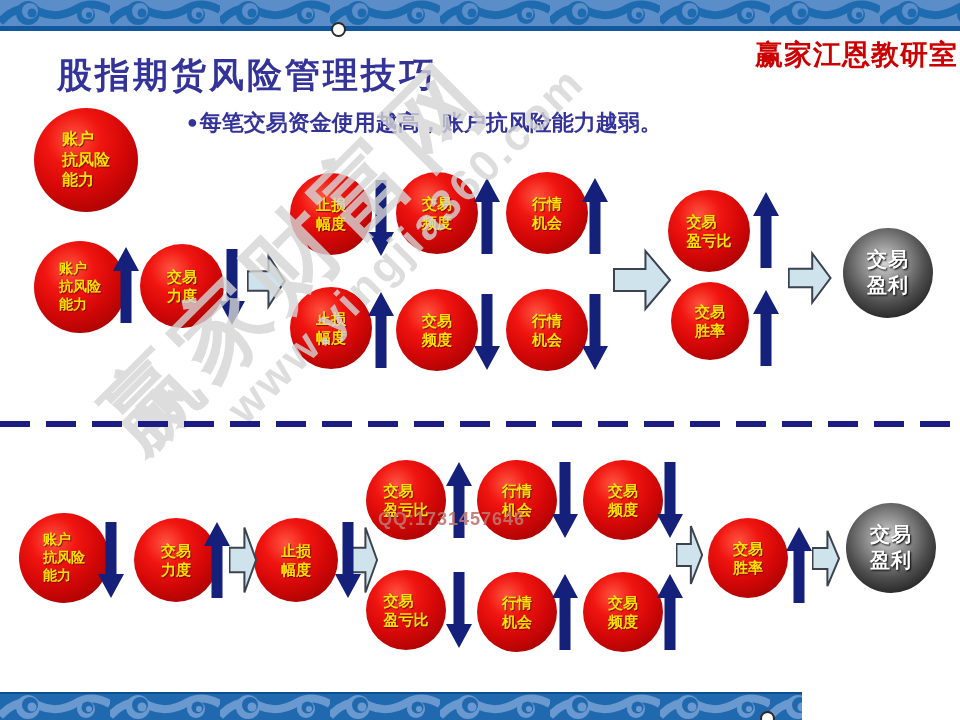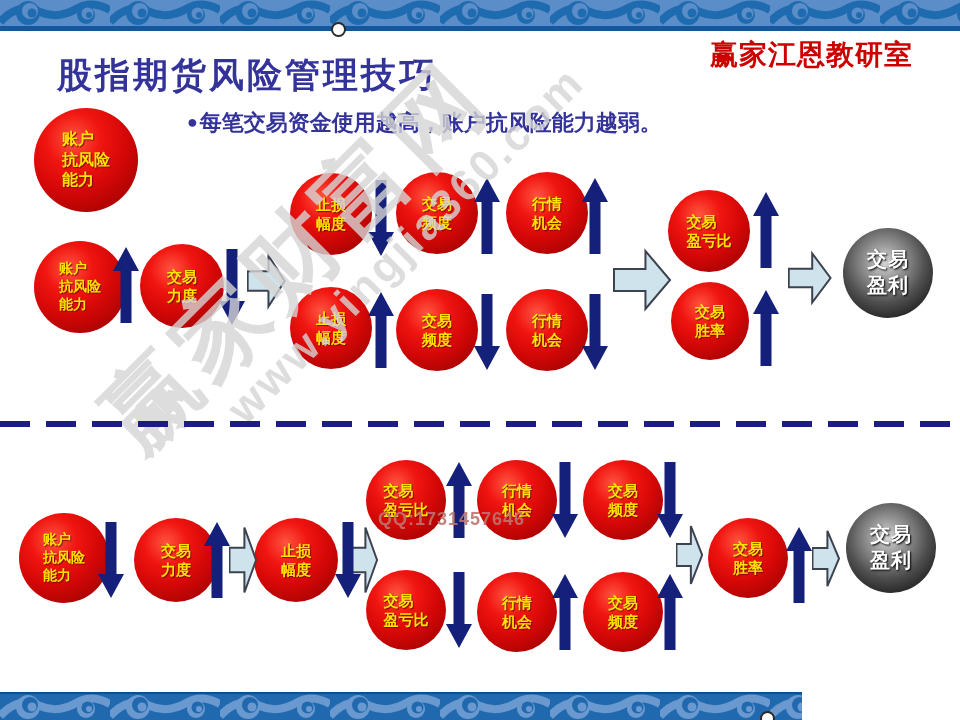--- a/index.html
+++ b/index.html
@@ -10,21 +10,21 @@
   
   .band { position:absolute; display:block; }
   .band-top { left:0; top:0; }
   .band-bottom { left:0; top:692px; }
   
   .ring { position:absolute; width:11px; height:11px; border:2px solid #2a2a2a;
           border-radius:50%; background:#fff; z-index:5; }
   
   .brand { position:absolute; left:710px; top:36px; width:248px;
            font-family:"Liberation Serif","DejaVu Serif",serif;
-           font-weight:bold; font-size:28px; color:#cc0000; letter-spacing:1px; }
+           font-weight:bold; font-size:28px; color:#cc0000; letter-spacing:1px;text-align:right; }
   .title { position:absolute; left:57px; top:52px;
            font-family:"Liberation Serif","DejaVu Serif",serif;
            font-weight:bold; font-size:35px; color:#333399; letter-spacing:3px; }
   .bullet { position:absolute; left:187px; top:108px;
             font-family:Liberation Mono, monospace;
             font-weight:bold; font-size:22px; color:#333399; }
   .bullet .marker { font-size:18px; vertical-align:2px; padding-right:2px; }
   
   .node { position:absolute; border-radius:50%;
           display:flex; align-items:center; justify-content:center;

